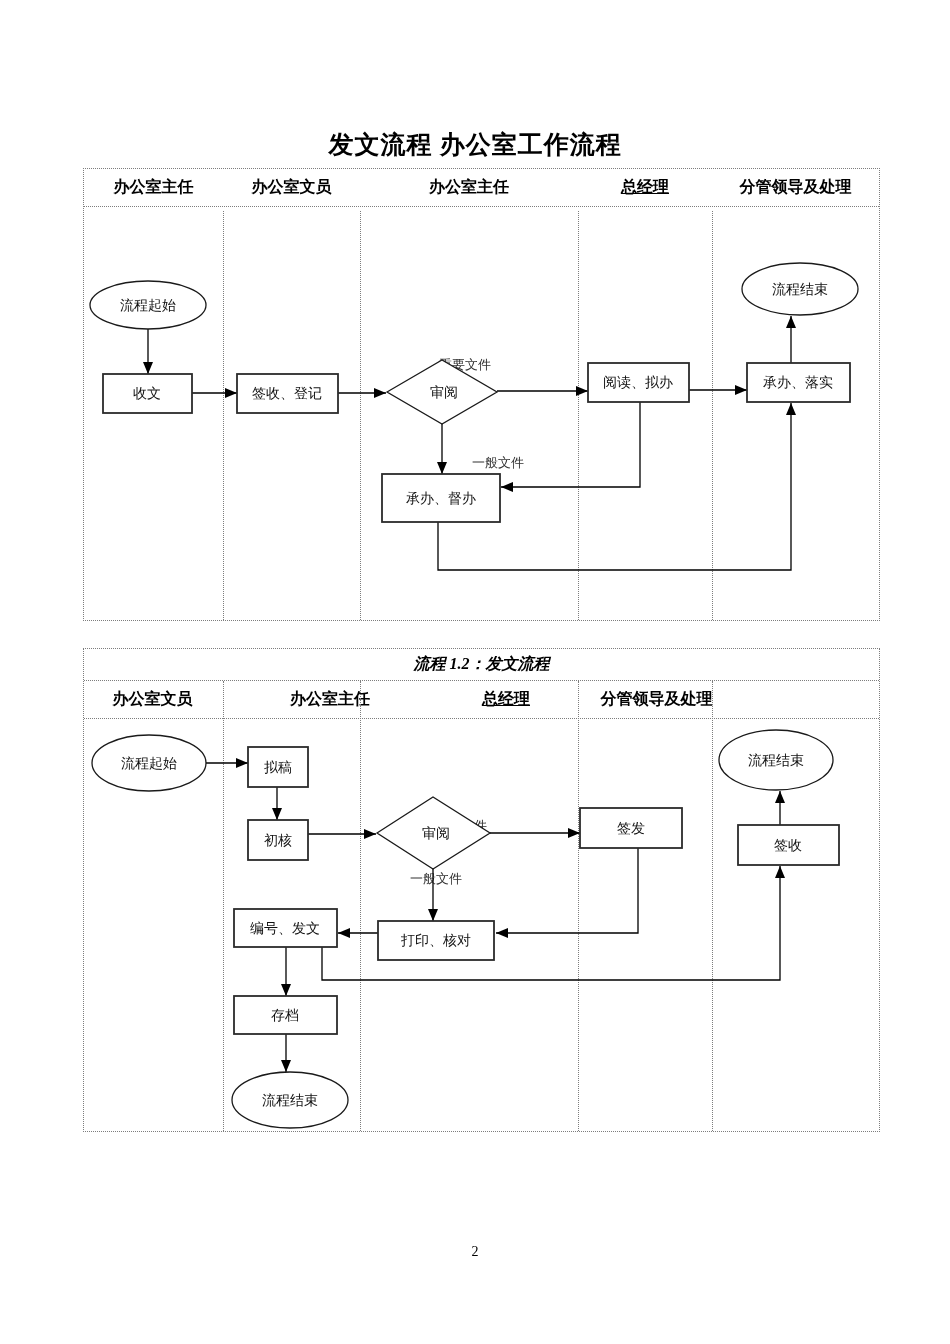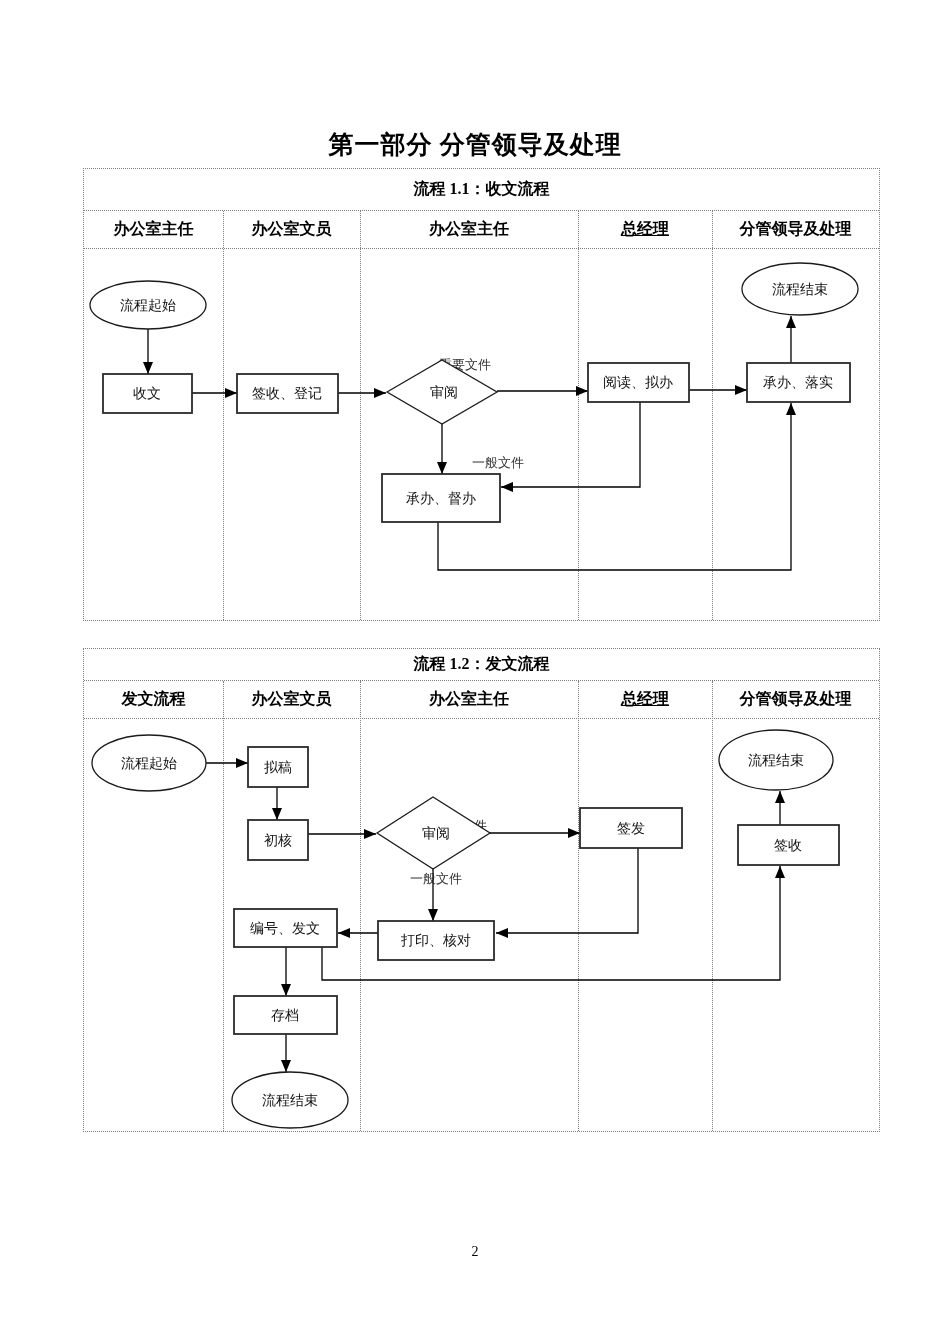--- a/index.html
+++ b/index.html
@@ -14,21 +14,21 @@
   .flow-table{
     position:absolute;border:1px dotted #7d7d7d;box-sizing:content-box;
   }
   .t1{left:83px;top:168px;width:795px;height:451px;}
   .t2{left:83px;top:648px;width:795px;height:482px;}
   .t-title{
     border-bottom:1px dotted #7d7d7d;display:flex;align-items:center;
     justify-content:center;font-weight:bold;font-size:16px;
   }
   .t1 .t-title{height:41px;}
-  .t2 .t-title{height:31px;}
+  .t2 .t-title{height:31px;font-style:italic;}
   .t-head{display:flex;border-bottom:1px dotted #7d7d7d;height:37px;}
   .t-head .cell{
     display:flex;align-items:center;justify-content:center;
     font-weight:bold;font-size:16px;
   }
   .c1{width:139px;}.c2{width:137px;}.c3{width:218px;}.c4{width:134px;text-decoration:underline;}.c5{width:167px;}
   .vsep{position:absolute;width:0;border-left:1px dotted #7d7d7d;bottom:0;}
   .t1 .vsep{top:42px;}
   .t2 .vsep{top:32px;}
   .s1{left:139px;}.s2{left:276px;}.s3{left:494px;}.s4{left:628px;}
@@ -39,41 +39,39 @@
   .shape-dia{fill:#ffffff;stroke:#1a1a1a;stroke-width:1.3;}
   .ntext{font-family:"Liberation Serif", serif;font-size:14px;fill:#111;text-anchor:middle;}
   .ltext{font-family:"Liberation Serif", serif;font-size:13px;fill:#333;text-anchor:middle;}
   .page-number{
     position:absolute;left:0;top:1244px;width:950px;text-align:center;font-size:14px;
   }
 </style>
 </head>
 <body>
 
-<div class="page-title">第一部分 分管领导及处理</div>
+<div class="page-title">发文流程 办公室工作流程</div>
 
 <section class="flow-table t1">
-  <div class="t-title">流程 1.1：收文流程</div>
   <div class="t-head">
     <div class="cell c1">办公室主任</div>
     <div class="cell c2">办公室文员</div>
     <div class="cell c3">办公室主任</div>
     <div class="cell c4">总经理</div>
     <div class="cell c5">分管领导及处理</div>
   </div>
   <div class="vsep s1"></div>
   <div class="vsep s2"></div>
   <div class="vsep s3"></div>
   <div class="vsep s4"></div>
 </section>
 
 <section class="flow-table t2">
   <div class="t-title">流程 1.2：发文流程</div>
   <div class="t-head">
-    <div class="cell c1">发文流程</div>
     <div class="cell c2">办公室文员</div>
     <div class="cell c3">办公室主任</div>
     <div class="cell c4">总经理</div>
     <div class="cell c5">分管领导及处理</div>
   </div>
   <div class="vsep s1"></div>
   <div class="vsep s2"></div>
   <div class="vsep s3"></div>
   <div class="vsep s4"></div>
 </section>

